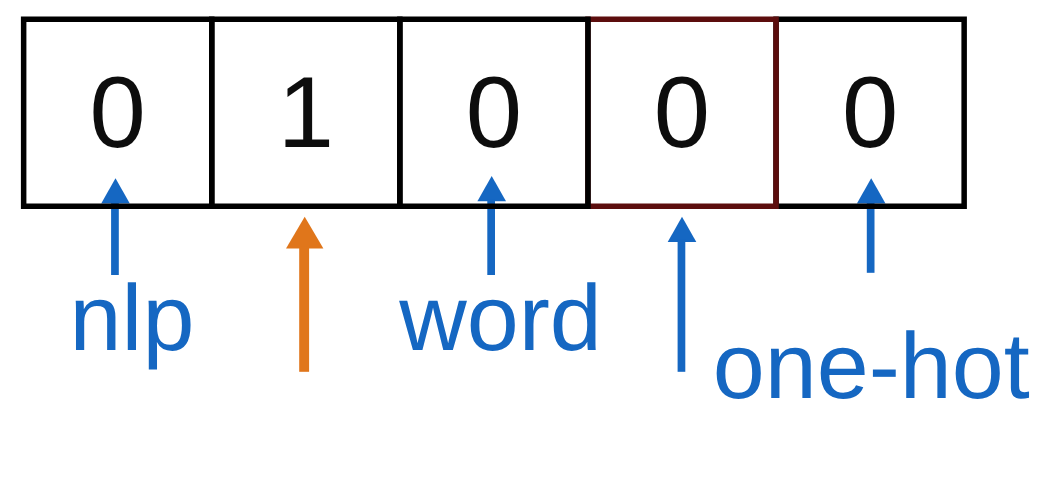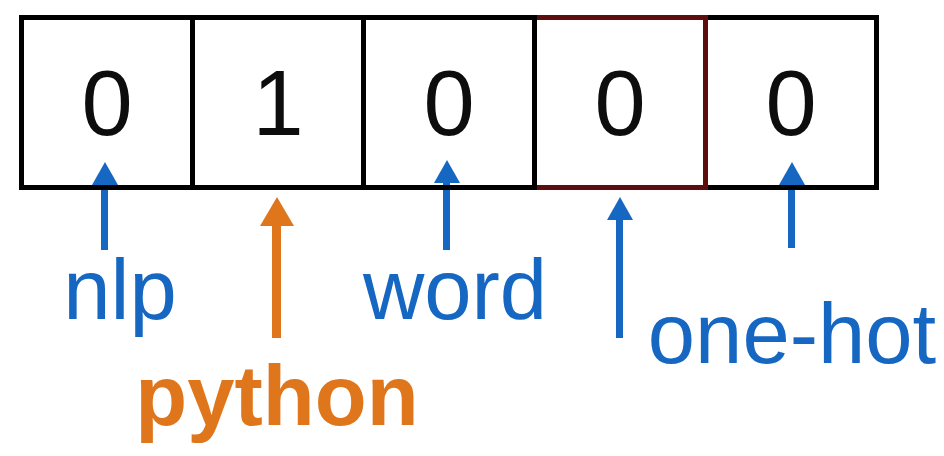--- a/index.html
+++ b/index.html
@@ -118,17 +118,16 @@
   <div class="arrow blue a-ruby">
     <div class="head"></div>
     <div class="shaft"></div>
   </div>
   <div class="arrow blue a-onehot">
     <div class="head"></div>
     <div class="shaft"></div>
   </div>
 
   <span class="lbl l-nlp">nlp</span>
-  <span class="lbl orange l-python">python</span>
   <span class="lbl l-word">word</span>
   <span class="lbl l-onehot">one-hot</span>
 
 </div>
 
 </body></html>

